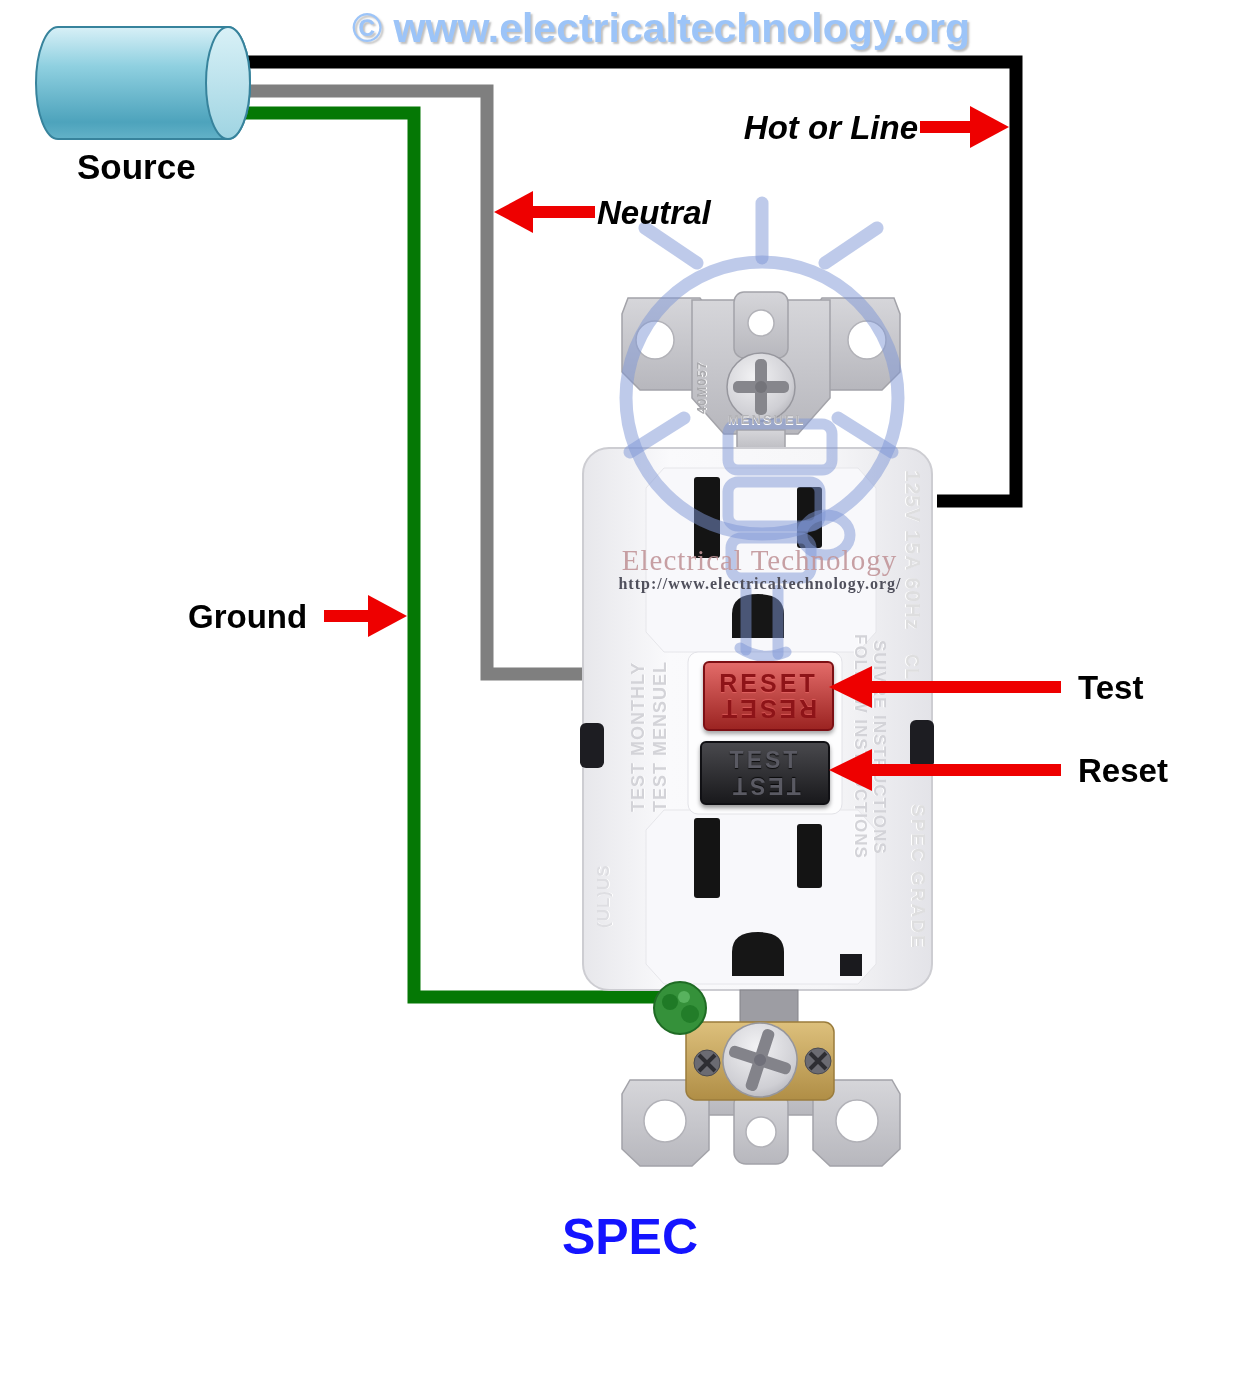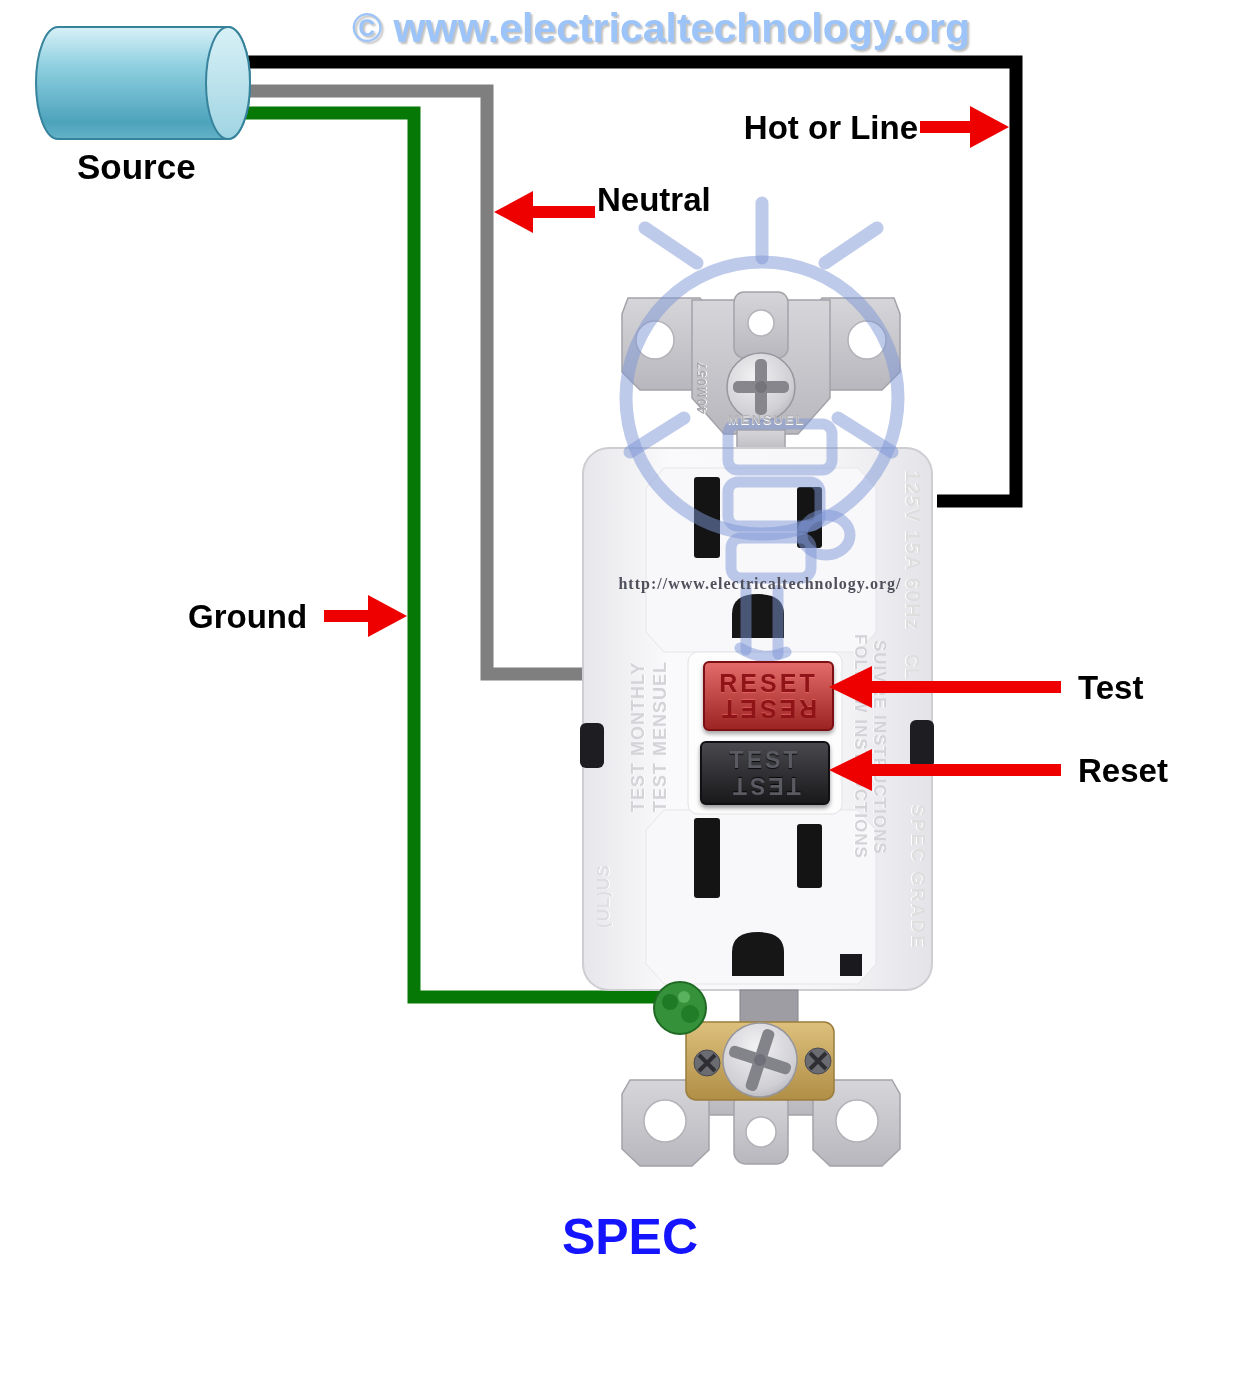--- a/index.html
+++ b/index.html
@@ -14,21 +14,21 @@
   .wire.hot{stroke:var(--wire-black);}
   .wire.neutral{stroke:var(--wire-gray);}
   .wire.ground{stroke:var(--wire-green);}
 
   
   .doodle{stroke:var(--doodle-blue);fill:none;stroke-width:13;stroke-linecap:round;opacity:.5;}
   .doodle.thin{stroke-width:11;}
 
   
   .lbl{position:absolute;font-weight:bold;font-size:33px;color:#000;white-space:nowrap;}
-  .lbl.right{text-align:right;}
+  .lbl.right{text-align:right;font-style:italic;}
   .src-lbl{position:absolute;left:77px;top:147px;font-weight:bold;font-size:35px;color:#000;}
 
   .site-mark{
     position:absolute;left:352px;top:5px;font-weight:bold;font-size:41px;white-space:nowrap;
     color:var(--watermark-blue);
     text-shadow:2px 2px 2px rgba(140,140,140,.55), -1px -1px 0 #fff;
   }
 
   
   .arrow-svg{position:absolute;}
@@ -210,33 +210,34 @@
   <div class="emboss rot-ccw" style="left:650px;top:812px;font-size:18px;">TEST MENSUEL</div>
   <div class="emboss rot-cw" style="left:870px;top:634px;font-size:17px;">FOLLOW INSTRUCTIONS</div>
   <div class="emboss rot-cw" style="left:889px;top:640px;font-size:17px;">SUIVRE INSTRUCTIONS</div>
   <div class="emboss rot-cw" style="left:925px;top:470px;font-size:21px;color:#dededf;">125V  15A  60Hz</div>
   <div class="emboss rot-cw" style="left:922px;top:654px;font-size:18px;color:#dededf;">CL</div>
   <div class="emboss rot-cw" style="left:929px;top:804px;font-size:19px;letter-spacing:2px;color:#dededf;">SPEC GRADE</div>
   <div class="emboss rot-ccw" style="left:594px;top:928px;font-size:17px;color:#dedee2;">(UL)US</div>
   <div class="emboss rot-ccw" style="left:694px;top:414px;font-size:13px;color:#a9a9ad;">40M057</div>
   <div class="emboss" style="left:728px;top:412px;font-size:13px;letter-spacing:2px;color:#b3b3b7;">MENSUEL</div>
 
+  <div class="photo-wm1">Electrical Technology</div>
   <div class="photo-wm2">http://www.electricaltechnology.org/</div>
 
   <div class="btn" id="reset-btn">
     <span class="t">RESET</span>
     <span class="t flip">RESET</span>
   </div>
   <div class="btn" id="test-btn">
     <span class="t">TEST</span>
     <span class="t flip">TEST</span>
   </div>
 
   <div class="lbl right" style="left:700px;top:109px;width:218px;">Hot or Line</div>
-  <div class="lbl" style="left:597px;top:181px;">Neutral</div>
+  <div class="lbl" style="left:597px;top:194px;font-style:italic;">Neutral</div>
   <div class="lbl" style="left:188px;top:598px;">Ground</div>
   <div class="lbl" style="left:1078px;top:669px;">Test</div>
   <div class="lbl" style="left:1078px;top:752px;">Reset</div>
 
   <svg class="arrow-svg" style="left:920px;top:105px;" width="90" height="44">
     <rect class="arrow" x="0" y="16" width="52" height="12"></rect>
     <polygon class="arrow" points="50,1 50,43 89,22"></polygon>
   </svg>
   <svg class="arrow-svg" style="left:493px;top:190px;" width="104" height="44">
     <polygon class="arrow" points="1,22 40,1 40,43"></polygon>

